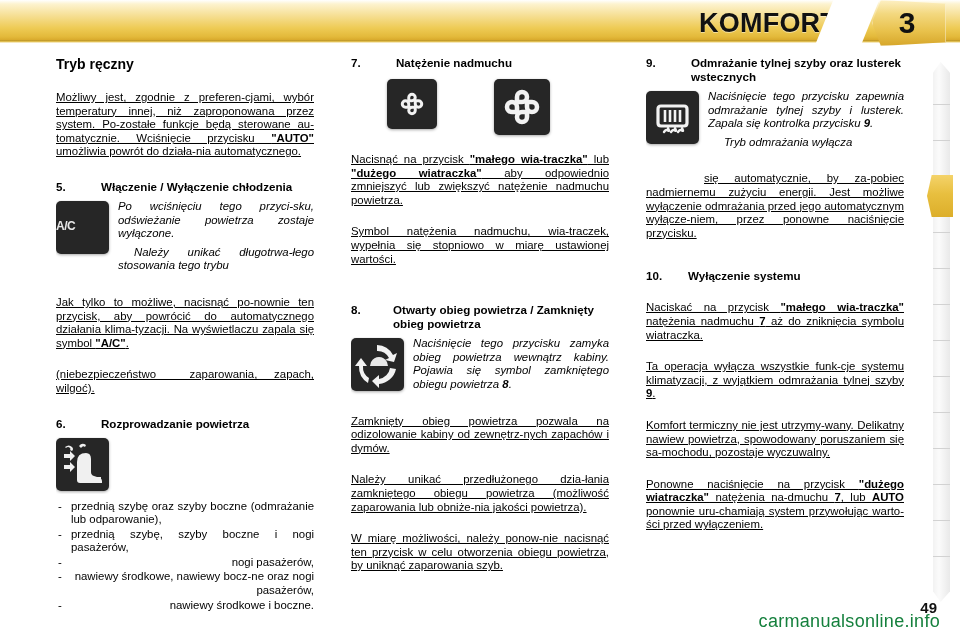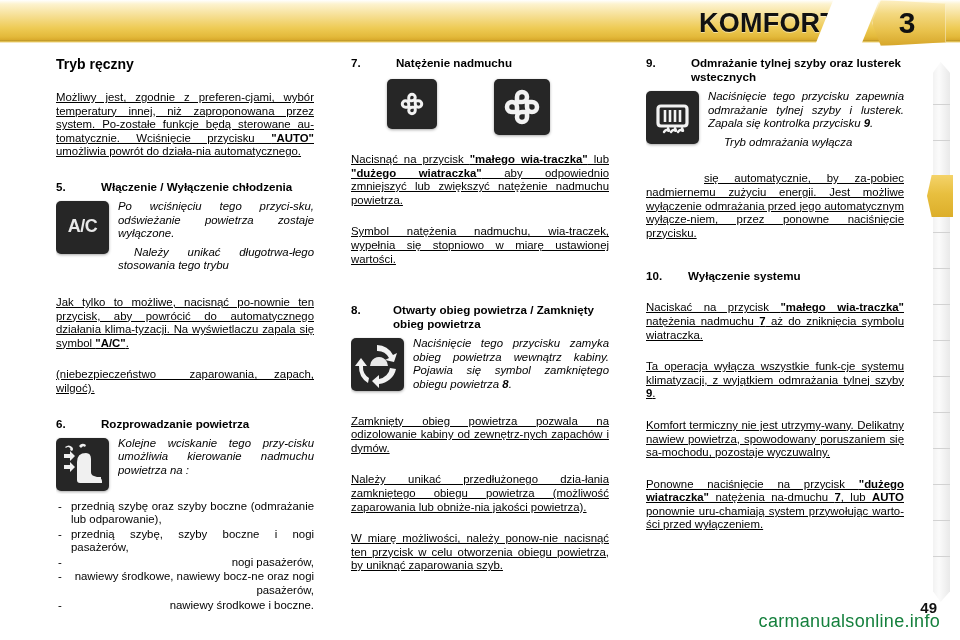--- a/index.html
+++ b/index.html
@@ -187,23 +187,22 @@
     position: relative;
   }
   .icon-56 { width: 53px; height: 53px; }
   .icon-text { overflow: hidden; text-align: justify; }
   .icon-text p { margin: 0 0 5px 0; text-align: justify; font-style: italic; }
 
   .ac-label {
     position: absolute;
     left: 0; right: 0; top: 50%;
     transform: translateY(-50%);
-    text-align: center;
     color: #e8e8e8;
-    font-size: 18px;
+    font-size: 12px;
     font-weight: bold;
     letter-spacing: -0.5px;
     font-family: "Liberation Sans", sans-serif;
   }
 
   
   .fan-row {
     display: flex;
     gap: 57px;
     margin: 9px 0 10px 36px;
@@ -339,23 +338,20 @@
             <path d="M8 16 l6 0 l0 -3 l5 5 l-5 5 l0 -3 l-6 0 z"></path>
 
             <path d="M8 27 l6 0 l0 -3 l5 5 l-5 5 l0 -3 l-6 0 z"></path>
 
             <path d="M9 9 q4 -3 7 0 q2 2 0 4 l-2 -1 q1 -1 0 -2 q-2 -2 -4 0 z"></path>
             <path d="M23 8 q3 -4 7 -1 l-1 2 q-2 -2 -4 1 z"></path>
             <path d="M23 20 q4 -4 8 -1 l-1 2 q-3 -2 -5 1 z"></path>
           </g>
         </svg>
       </div>
-      <div class="icon-text">
-        <p>Kolejne wciskanie tego przy-cisku umożliwia kierowanie nadmuchu powietrza na :</p>
-      </div>
     </div>
 
     <ul class="dash">
       <li>przednią szybę oraz szyby boczne (odmrażanie lub odparowanie),</li>
       <li>przednią szybę, szyby boczne i nogi pasażerów,</li>
       <li class="nojust">nogi pasażerów,</li>
       <li class="nojust">nawiewy środkowe, nawiewy bocz-ne oraz nogi pasażerów,</li>
       <li class="nojust">nawiewy środkowe i boczne.</li>
     </ul>
   </div>

